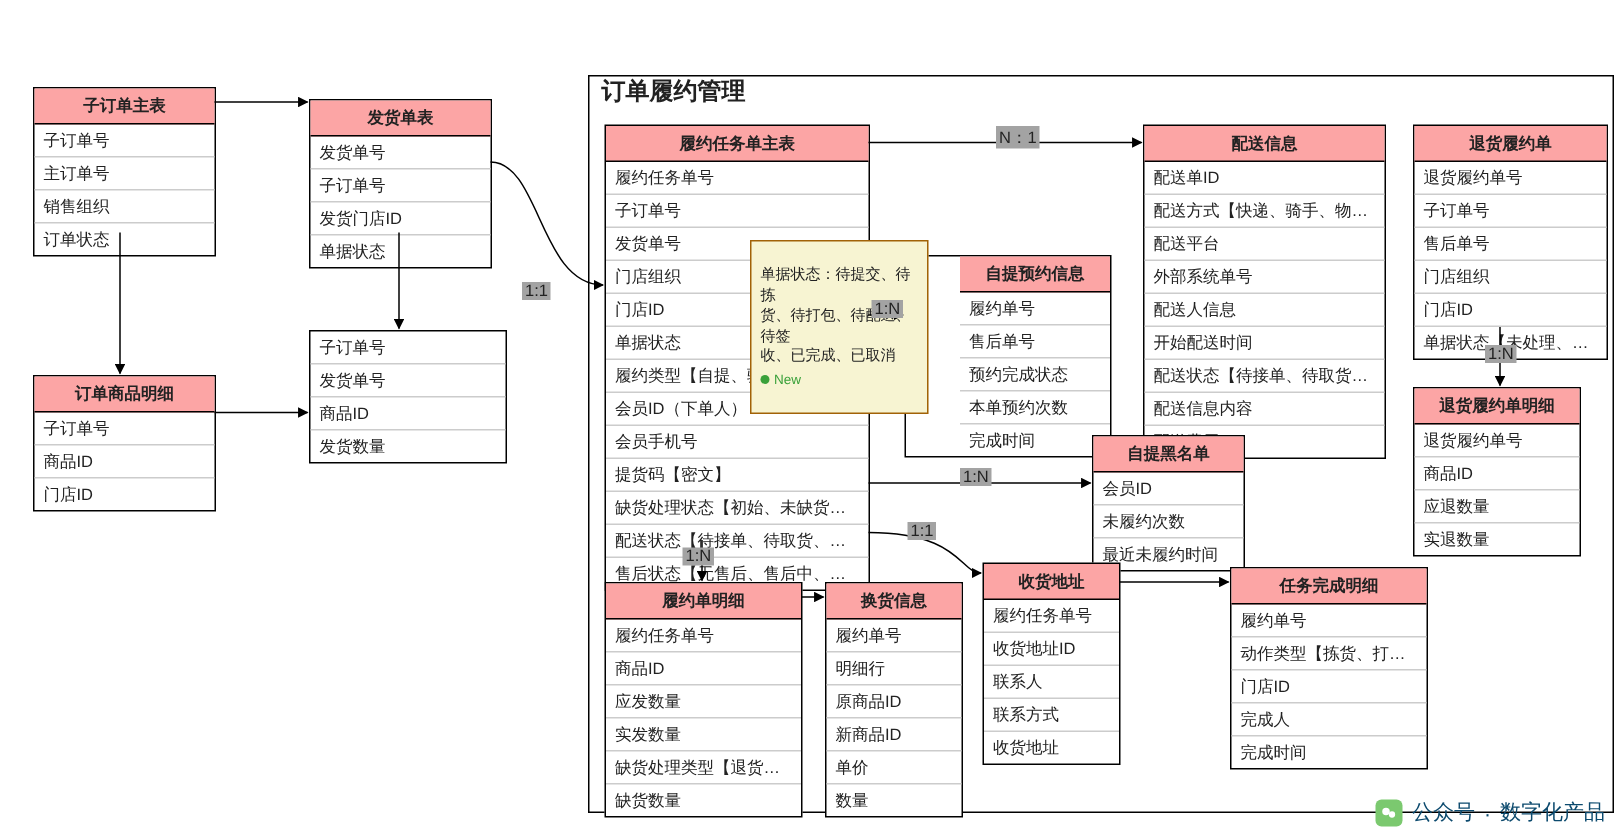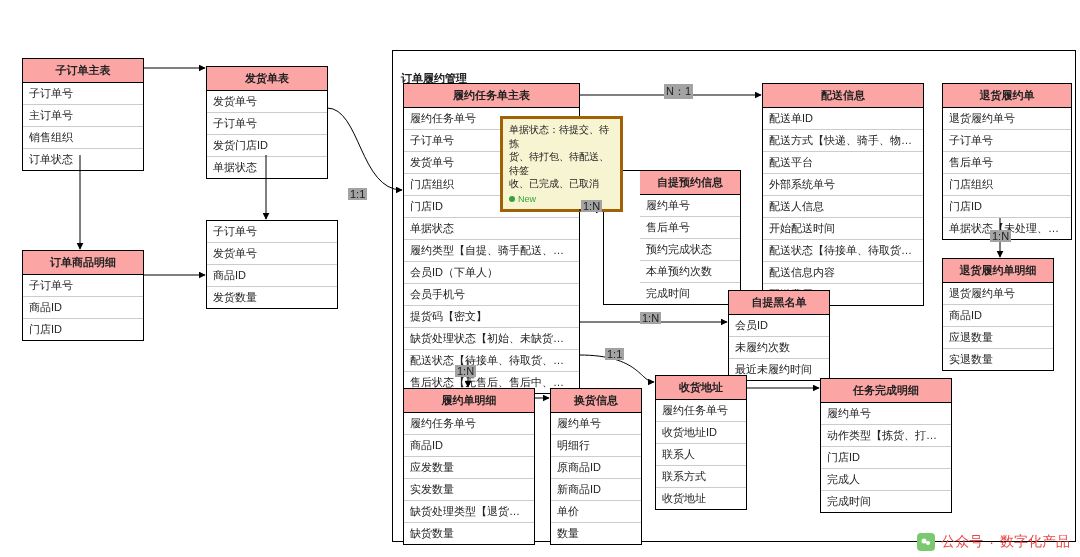--- a/index.html
+++ b/index.html
@@ -2,26 +2,26 @@
 <html><head>
 <meta charset="utf-8">
 <style>
   html,body{margin:0;padding:0;font-family:"Microsoft YaHei","Heiti SC",sans-serif;font-size:11px;color:#222;background:#fff;}
   .canvas{position:relative;width:1080px;height:557px;}
   .entity{position:absolute;border:1px solid #000;background:#fff;font-size:11px;}
   .entity .title{border-bottom:1px solid #000;text-align:center;font-weight:bold;padding:4px 4px;background:#fca5a5;}
   .entity .row{border-bottom:1px solid #ccc;padding:3px 6px;white-space:nowrap;overflow:hidden;text-overflow:ellipsis;}
   .entity .row:last-child{border-bottom:none;}
   .group{position:absolute;border:1px solid #000;}
-  .group .g-title{position:absolute;top:20px;left:8px;font-weight:bold;font-size:11px;font-family:Liberation Serif, serif;}
-  .sticky{position:absolute;background:#f7f4d2;border:3px solid #a16207;font-size:10px;padding:4px 6px;line-height:1.35;}
+  .group .g-title{position:absolute;top:0;left:8px;font-weight:bold;font-size:16px;font-family:Liberation Serif, serif;}
+  .sticky{position:absolute;background:#f7f4d2;border:1px solid #a16207;font-size:10px;padding:16px 6px;line-height:1.35;margin-top:44px;}
   .sticky .dot{display:inline-block;width:6px;height:6px;background:#3aa13a;border-radius:50%;margin-right:3px;}
   svg.arrows{position:absolute;top:0;left:0;pointer-events:none;}
   .edge-label{position:absolute;font-size:11px;background:#a3a3a3;padding:0 2px;}
-  .watermark{position:absolute;right:10px;bottom:6px;display:flex;align-items:center;gap:6px;color:#ef4444;font-size:14px;}
+  .watermark{position:absolute;right:10px;bottom:6px;display:flex;align-items:center;gap:6px;color:#0c4a6e;font-size:14px;}
   .watermark .wx{width:18px;height:18px;background:#7bc96f;border-radius:4px;display:flex;align-items:center;justify-content:center;}
   .watermark .wx svg{width:12px;height:12px;fill:#fff;}
 </style>
 </head>
 <body>
 
 <div class="canvas">
 
   <div class="group" style="left:392px;top:50px;width:682px;height:490px;">
     <div class="g-title">订单履约管理</div>

